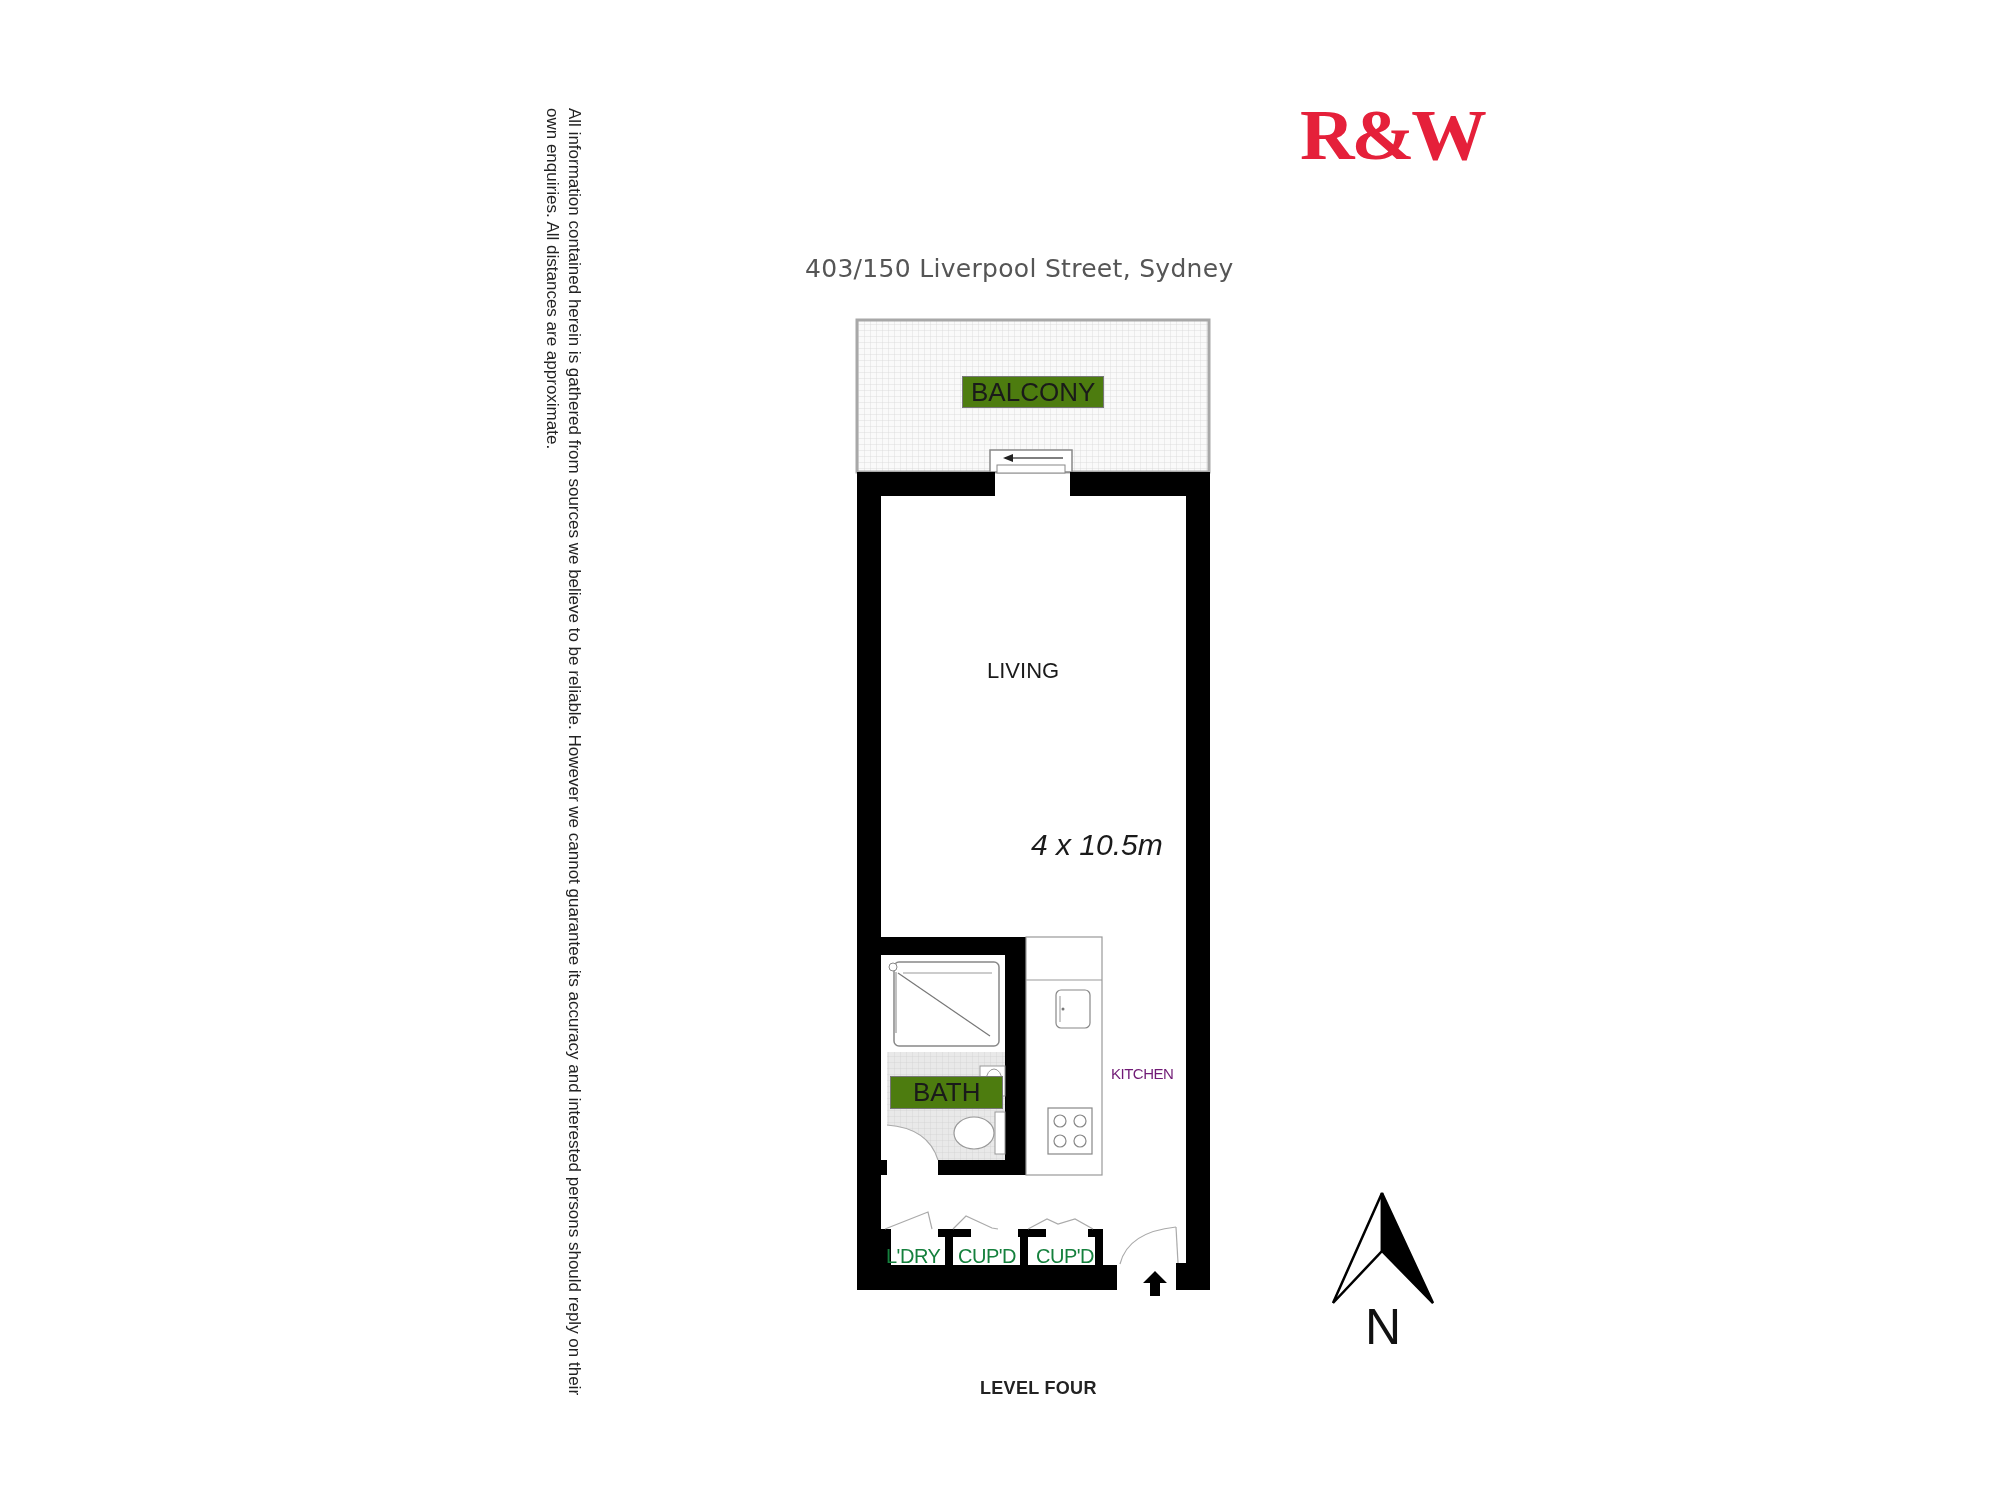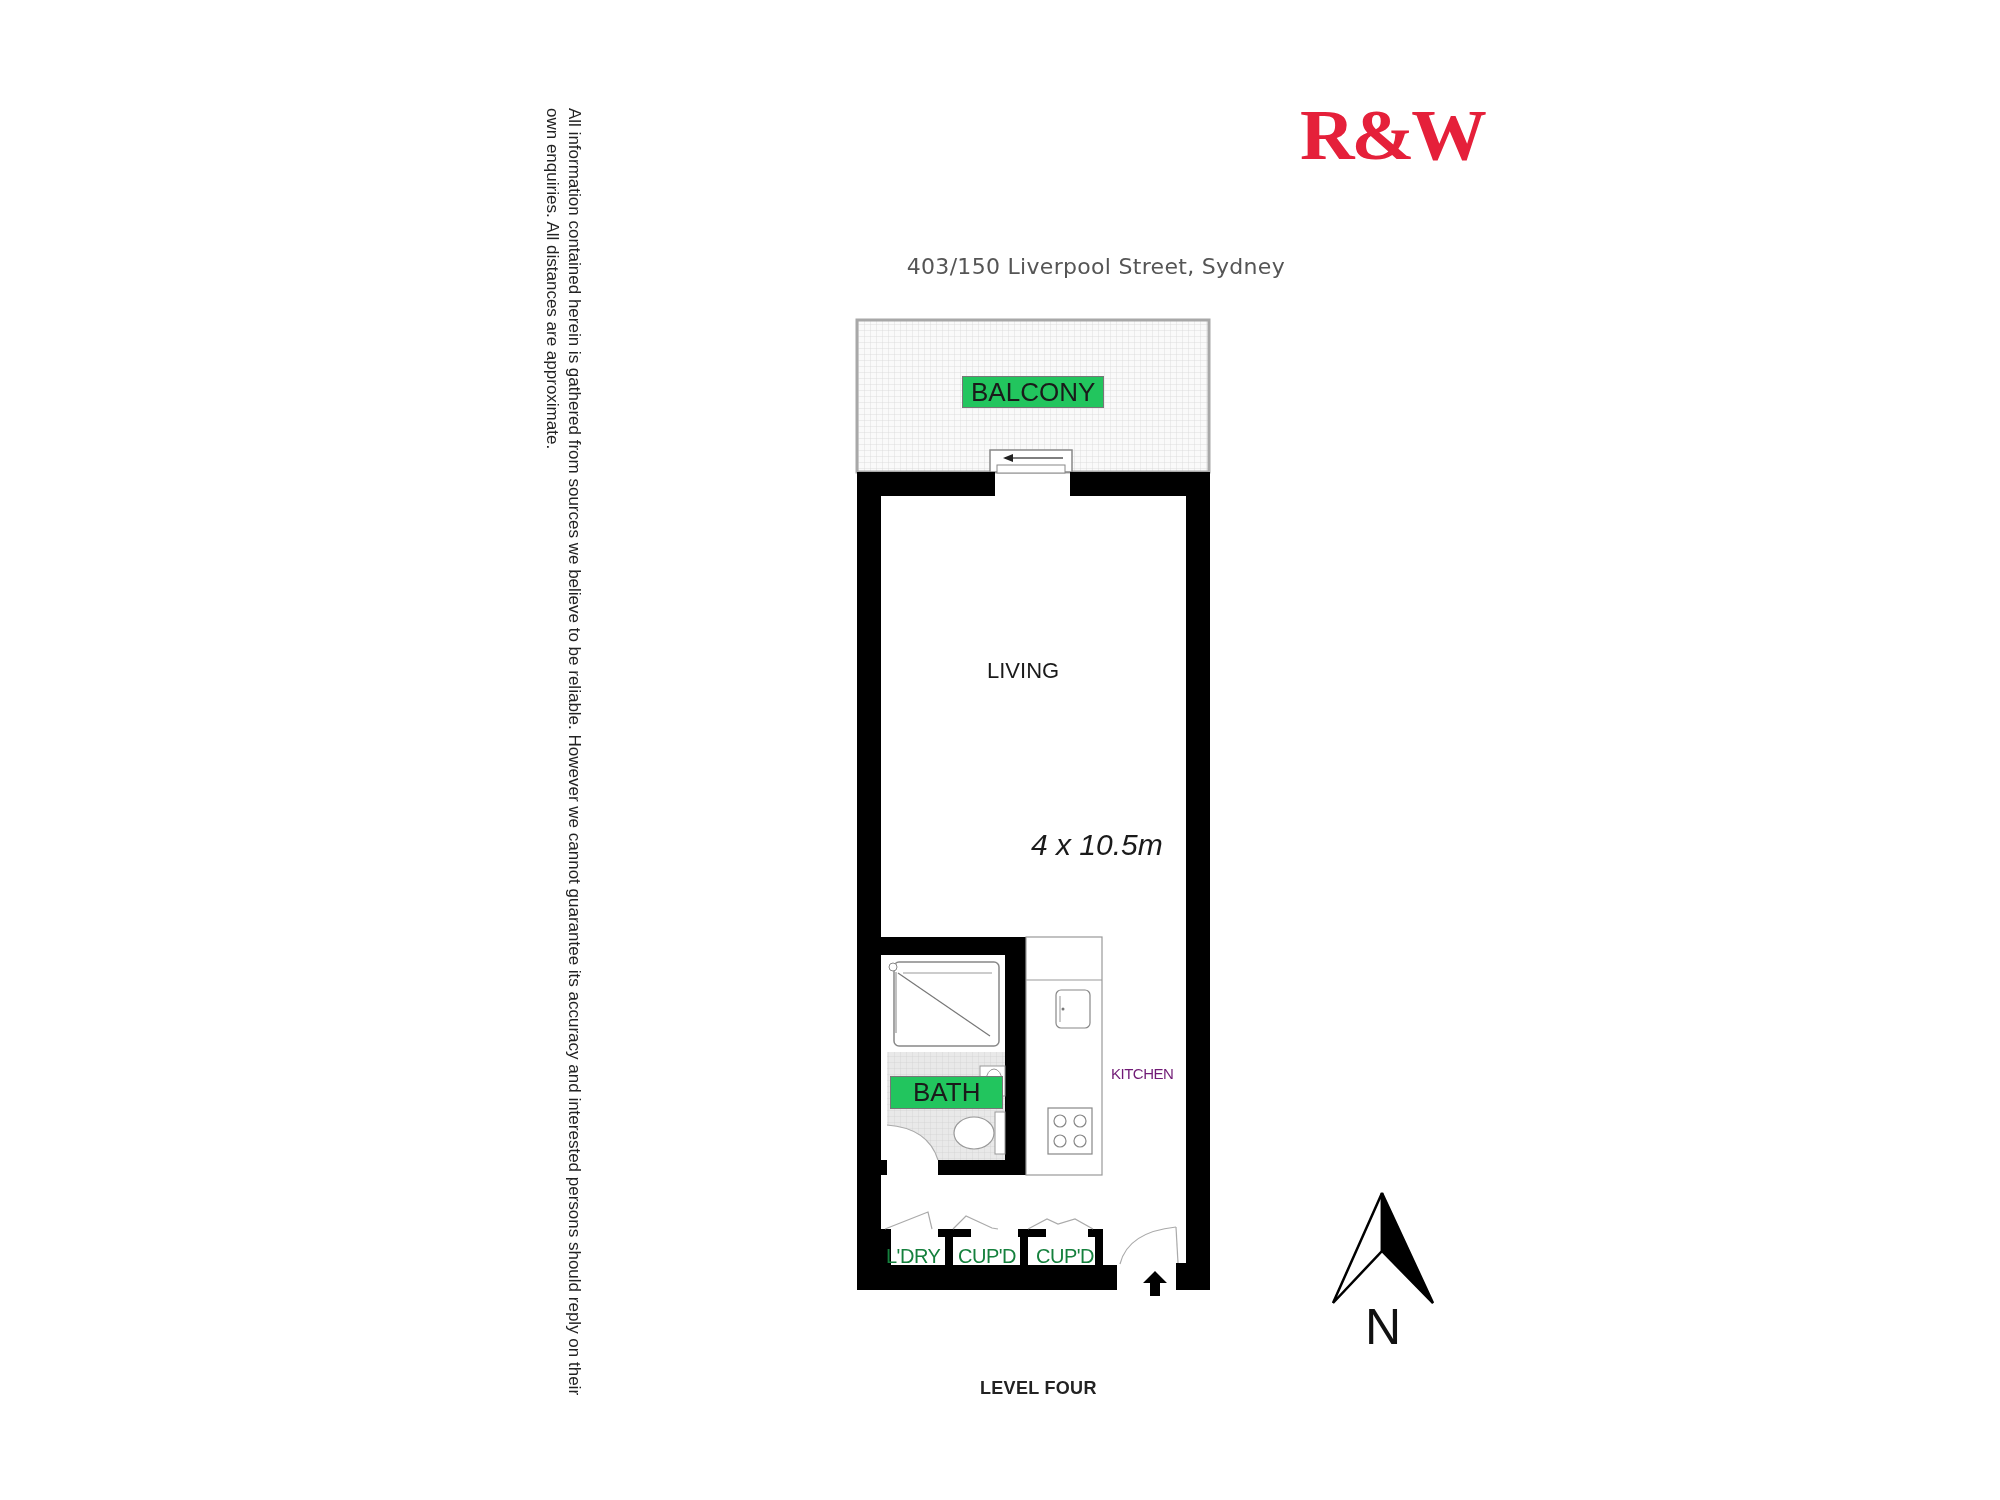--- a/index.html
+++ b/index.html
@@ -4,31 +4,31 @@
   <style>
     html, body { margin: 0; padding: 0; background: #ffffff; }
     body { width: 2000px; height: 1500px; position: relative; overflow: hidden; font-family: "Liberation Sans", sans-serif; }
     .logo {
       position: absolute; left: 1300px; top: 98px; width: 190px; height: 74px;
       color: #e5203a; font-family: "Liberation Serif", serif; font-weight: bold;
       font-size: 72px; line-height: 74px; letter-spacing: -3px; transform: scaleX(1.05); transform-origin: left center;
     }
     .address {
       position: absolute; left: 805px; top: 254px; width: 480px;
-      font-family: "DejaVu Sans", sans-serif; font-size: 22px; color: #555555; letter-spacing: 0.3px; text-align: right;
+      font-family: "DejaVu Sans", sans-serif; font-size: 25px; color: #555555; letter-spacing: 0.3px;
     }
     .disclaimer {
       position: absolute; left: 535px; top: 108px;
       width: 1320px; height: 60px;
       transform-origin: 0 0; transform: translate(50px, 0) rotate(90deg);
       font-family: "Liberation Sans", sans-serif; font-size: 17px; line-height: 22px; color: #222222;
     }
     .plan { position: absolute; left: 0; top: 0; width: 2000px; height: 1500px; }
     .lbl { position: absolute; font-family: "Liberation Sans", sans-serif; color: #1a1a1a; white-space: nowrap; }
-    .boxed { border: 1.5px solid #777; background: #22c55e; padding: 0 8px; }
+    .boxed { border: 1.5px solid #777; background: #4d7c0f; padding: 0 8px; }
     .balcony-lbl { left: 962px; top: 376px; font-size: 26px; height: 30px; line-height: 30px; }
     .living-lbl { left: 987px; top: 658px; font-size: 22px; }
     .dims-lbl { left: 1031px; top: 828px; font-size: 30px; font-style: italic; }
     .kitchen-lbl { left: 1111px; top: 1065px; font-size: 15px; color: #701a75; letter-spacing: -0.5px; }
     .bath-lbl { left: 890px; top: 1076px; font-size: 26px; height: 31px; line-height: 31px; padding: 0 22px; }
     .small-lbl { font-size: 20px; color: #15803d; letter-spacing: -0.5px; }
     .ldry-lbl { left: 886px; top: 1245px; }
     .cupd1-lbl { left: 958px; top: 1245px; }
     .cupd2-lbl { left: 1036px; top: 1245px; }
     .level-lbl { left: 980px; top: 1342px; font-size: 18px; font-weight: bold; color: #222; letter-spacing: 0.3px; margin-top: 36px; }

